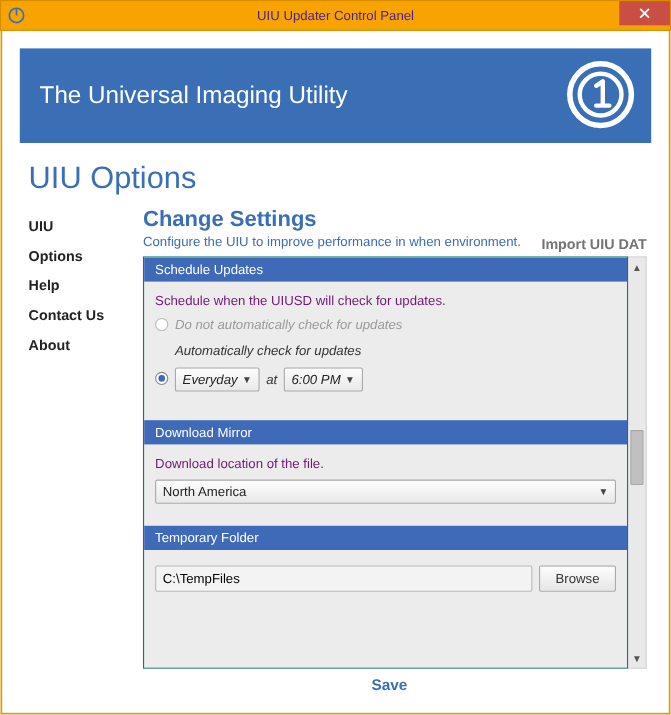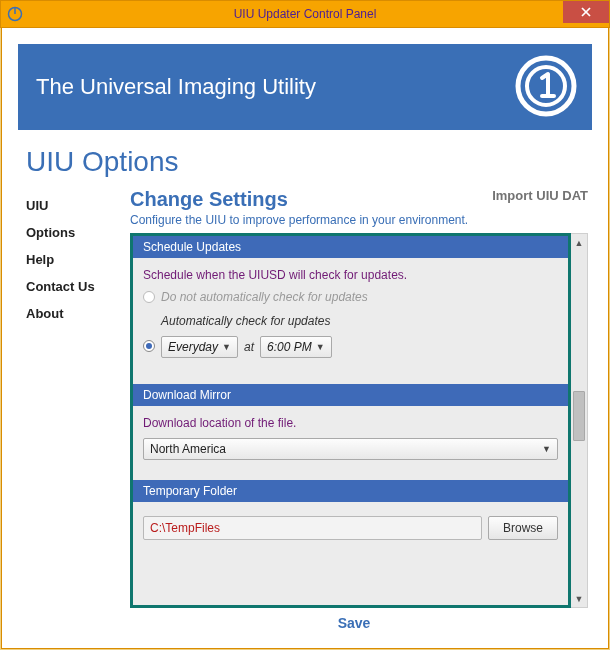--- a/index.html
+++ b/index.html
@@ -66,39 +66,39 @@
   }
   .sidebar .navitem {
     padding:6px 0; font-weight:bold; cursor:default;
   }
   .content {
     flex:1; padding:2px 4px 0 0;
     display:flex; flex-direction:column;
     overflow:hidden; position:relative;
   }
   .content-head {
-    display:flex; justify-content:space-between;
+    display:flex; align-items:flex-end; justify-content:space-between;
   }
   .change-title {
     color:#3a6fb6; font-size:20px; font-weight:bold; margin:0;
   }
   .change-sub {
     color:#3a6fb6; font-size:12px; margin:2px 0 6px 0;
   }
   .import-link {
     color:#737373; font-weight:bold; font-size:13px;
     margin-bottom:4px; white-space:nowrap;
   }
   .scroll-wrap {
     display:flex; flex:1; overflow:hidden; min-height:0;
   }
   .panels {
     flex:1; overflow:hidden;
     background:#ececec;
-    border:3px solid #0f766e;
+    border:1px solid #0f766e;
     padding:0; position:relative;
   }
   .scrollbar {
     width:17px; background:#e9e9e9;
     border:1px solid #cfcfcf; border-left:none;
     display:flex; flex-direction:column; align-items:center;
   }
   .scrollbar .arrow {
     width:100%; height:17px;
     display:flex; align-items:center; justify-content:center;
@@ -142,21 +142,21 @@
   .combo .caret { font-size:9px; color:#444; }
   .combo-wide {
     width:100%; justify-content:space-between;
   }
   .at-label { margin:0 6px; }
   .hr-row {
     display:flex; align-items:center; margin-top:8px; gap:6px;
   }
   .textbox {
     flex:1; background:#f3f3f3; border:1px solid #b8b8b8;
-    color:#b91c1c; padding:4px 6px; font-size:12px; border-radius:2px;
+    color:#000000; padding:4px 6px; font-size:12px; border-radius:2px;
   }
   .btn {
     background:linear-gradient(#fdfdfd,#e6e6e6);
     border:1px solid #a9a9a9; border-radius:2px;
     padding:4px 14px; font-size:12px; cursor:default;
   }
   .footer {
     text-align:center; padding:6px 10px 0 0;
   }
   .save-link { color:#3a6fb6; font-weight:bold; font-size:14px; }
@@ -201,21 +201,21 @@
         <div class="navitem">Options</div>
         <div class="navitem">Help</div>
         <div class="navitem">Contact Us</div>
         <div class="navitem">About</div>
       </div>
 
       <div class="content">
         <div class="content-head">
           <div>
             <div class="change-title">Change Settings</div>
-            <div class="change-sub">Configure the UIU to improve performance in your environment.</div>
+            <div class="change-sub">Configure the UIU to improve performance in when environment.</div>
           </div>
           <div class="import-link">Import UIU DAT</div>
         </div>
 
         <div class="scroll-wrap">
           <div class="panels">
 
             <div class="group">
               <div class="group-header">Schedule Updates</div>
               <div class="group-body">

